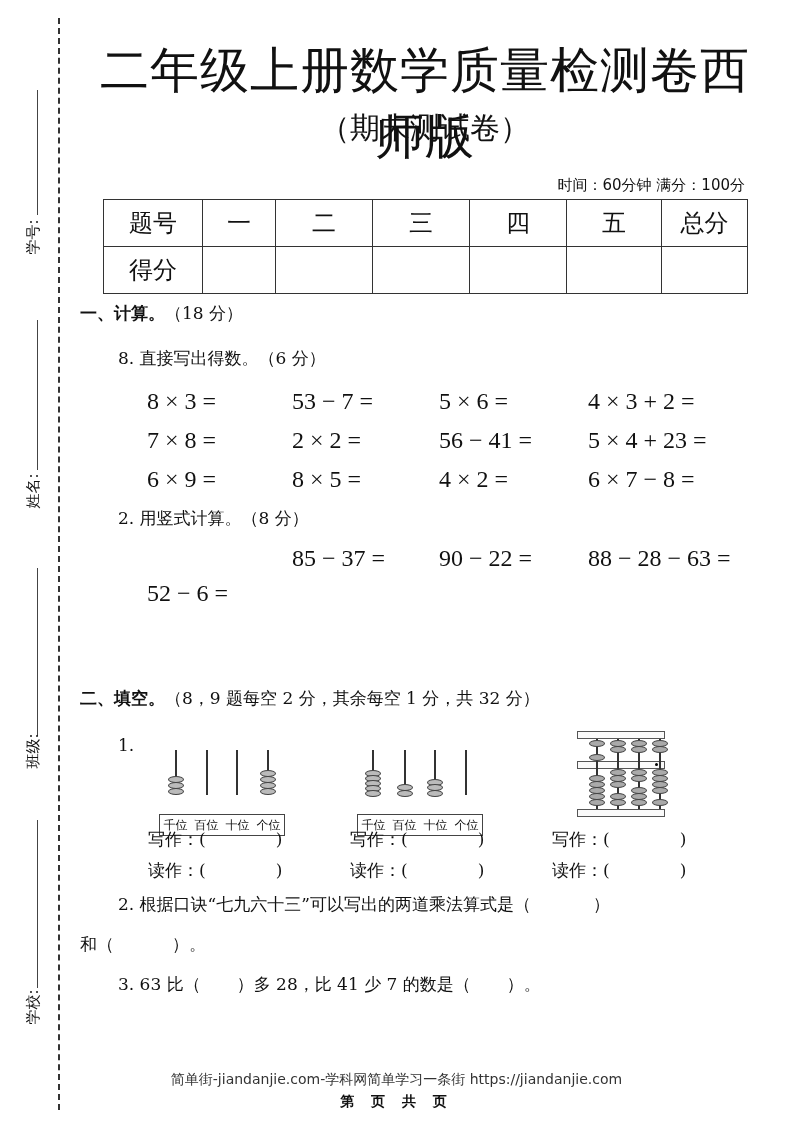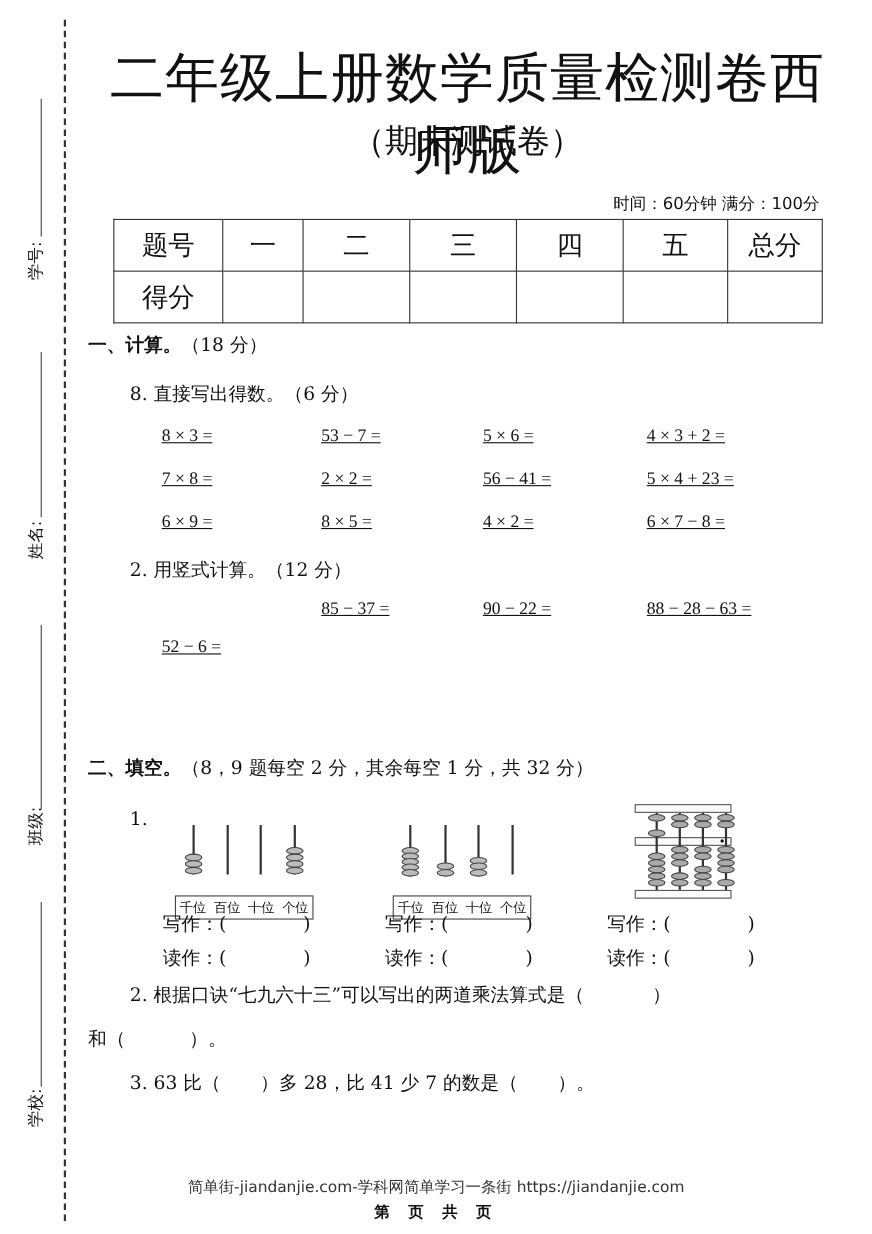--- a/index.html
+++ b/index.html
@@ -14,21 +14,21 @@
       font-family: "DejaVu Sans", sans-serif; font-size: 49px; letter-spacing: 1px; }
     .subtitle { position: absolute; left: 100px; top: 108px; width: 650px; text-align: center;
       font-family: "DejaVu Sans", sans-serif; font-size: 30px; }
     .meta { position: absolute; right: 48px; top: 176px; font-family: "DejaVu Sans", sans-serif; font-size: 15px; }
     table.score { position: absolute; left: 103px; top: 199px; width: 645px; border-collapse: collapse; }
     table.score td { border: 1.5px solid #333; height: 46px; text-align: center;
       font-family: "DejaVu Sans", sans-serif; font-size: 24px; padding: 0; }
     .sec { position: absolute; left: 80px; font-size: 17px; }
     .sec b { font-family: "DejaVu Sans", sans-serif; font-weight: bold; }
     .q { position: absolute; font-size: 17px; }
-    .expr { position: absolute; font-size: 16px; font-family: "Liberation Serif", serif; text-decoration: underline; }
+    .expr { position: absolute; font-size: 24px; font-family: "Liberation Serif", serif; }
     .footer1 { position: absolute; left: 0; width: 793px; top: 1071px; text-align: center;
       font-family: "DejaVu Sans", sans-serif; font-size: 14px; color: #333; }
     .footer2 { position: absolute; left: 0; width: 793px; top: 1093px; text-align: center;
       font-family: "DejaVu Sans", sans-serif; font-size: 14px; font-weight: bold; letter-spacing: 6px; }
     .abacus-frame { position: absolute; border: 1.5px solid #444; height: 20px; background: #fff;
       font-size: 12px; display: flex; justify-content: space-around; align-items: center; margin-top: 20px; }
     .rod { position: absolute; width: 1.5px; background: #333; }
     .bead { position: absolute; width: 14px; height: 5px; border: 1px solid #444; border-radius: 50%; background: #bbb; }
     .sabacus { position: absolute; left: 577px; top: 731px; width: 88px; height: 86px; }
     .sbar { position: absolute; left: 0; width: 86px; height: 6px; border: 1px solid #555; background: #fafafa; }
@@ -91,21 +91,21 @@
 <div class="expr" style="left:147px;top:427px;">7 × 8 =</div>
 <div class="expr" style="left:292px;top:427px;">2 × 2 =</div>
 <div class="expr" style="left:439px;top:427px;">56 − 41 =</div>
 <div class="expr" style="left:588px;top:427px;">5 × 4 + 23 =</div>
 
 <div class="expr" style="left:147px;top:466px;">6 × 9 =</div>
 <div class="expr" style="left:292px;top:466px;">8 × 5 =</div>
 <div class="expr" style="left:439px;top:466px;">4 × 2 =</div>
 <div class="expr" style="left:588px;top:466px;">6 × 7 − 8 =</div>
 
-<div class="q" style="left:118px;top:507px;">2. 用竖式计算。（12 分）</div>
+<div class="q" style="left:118px;top:507px;">2. 用竖式计算。（8 分）</div>
 <div class="expr" style="left:147px;top:545px;margin-top:35px;">52 − 6 =</div>
 <div class="expr" style="left:292px;top:545px;text-align:center;">85 − 37 =</div>
 <div class="expr" style="left:439px;top:545px;">90 − 22 =</div>
 <div class="expr" style="left:588px;top:545px;">88 − 28 − 63 =</div>
 
 <div class="sec" style="top:687px;">
   <b>二、填空。</b><span>（8，9 题每空 2 分，其余每空 1 分，共 32 分）</span>
 </div>
 <div class="q" style="left:118px;top:735px;">1.</div>
 

